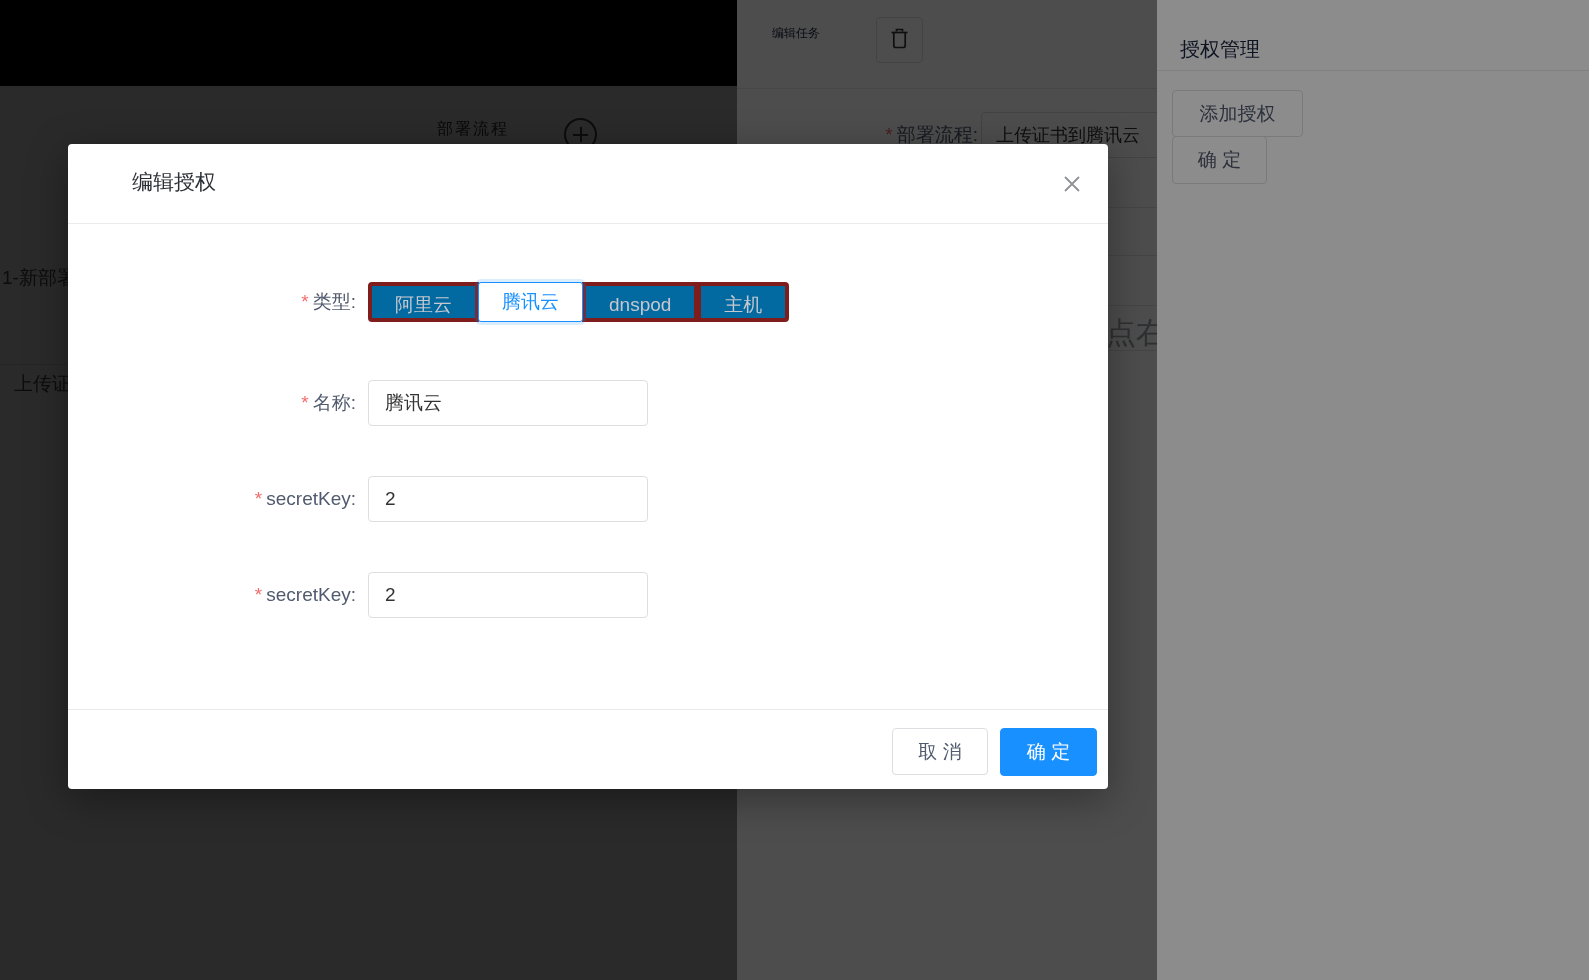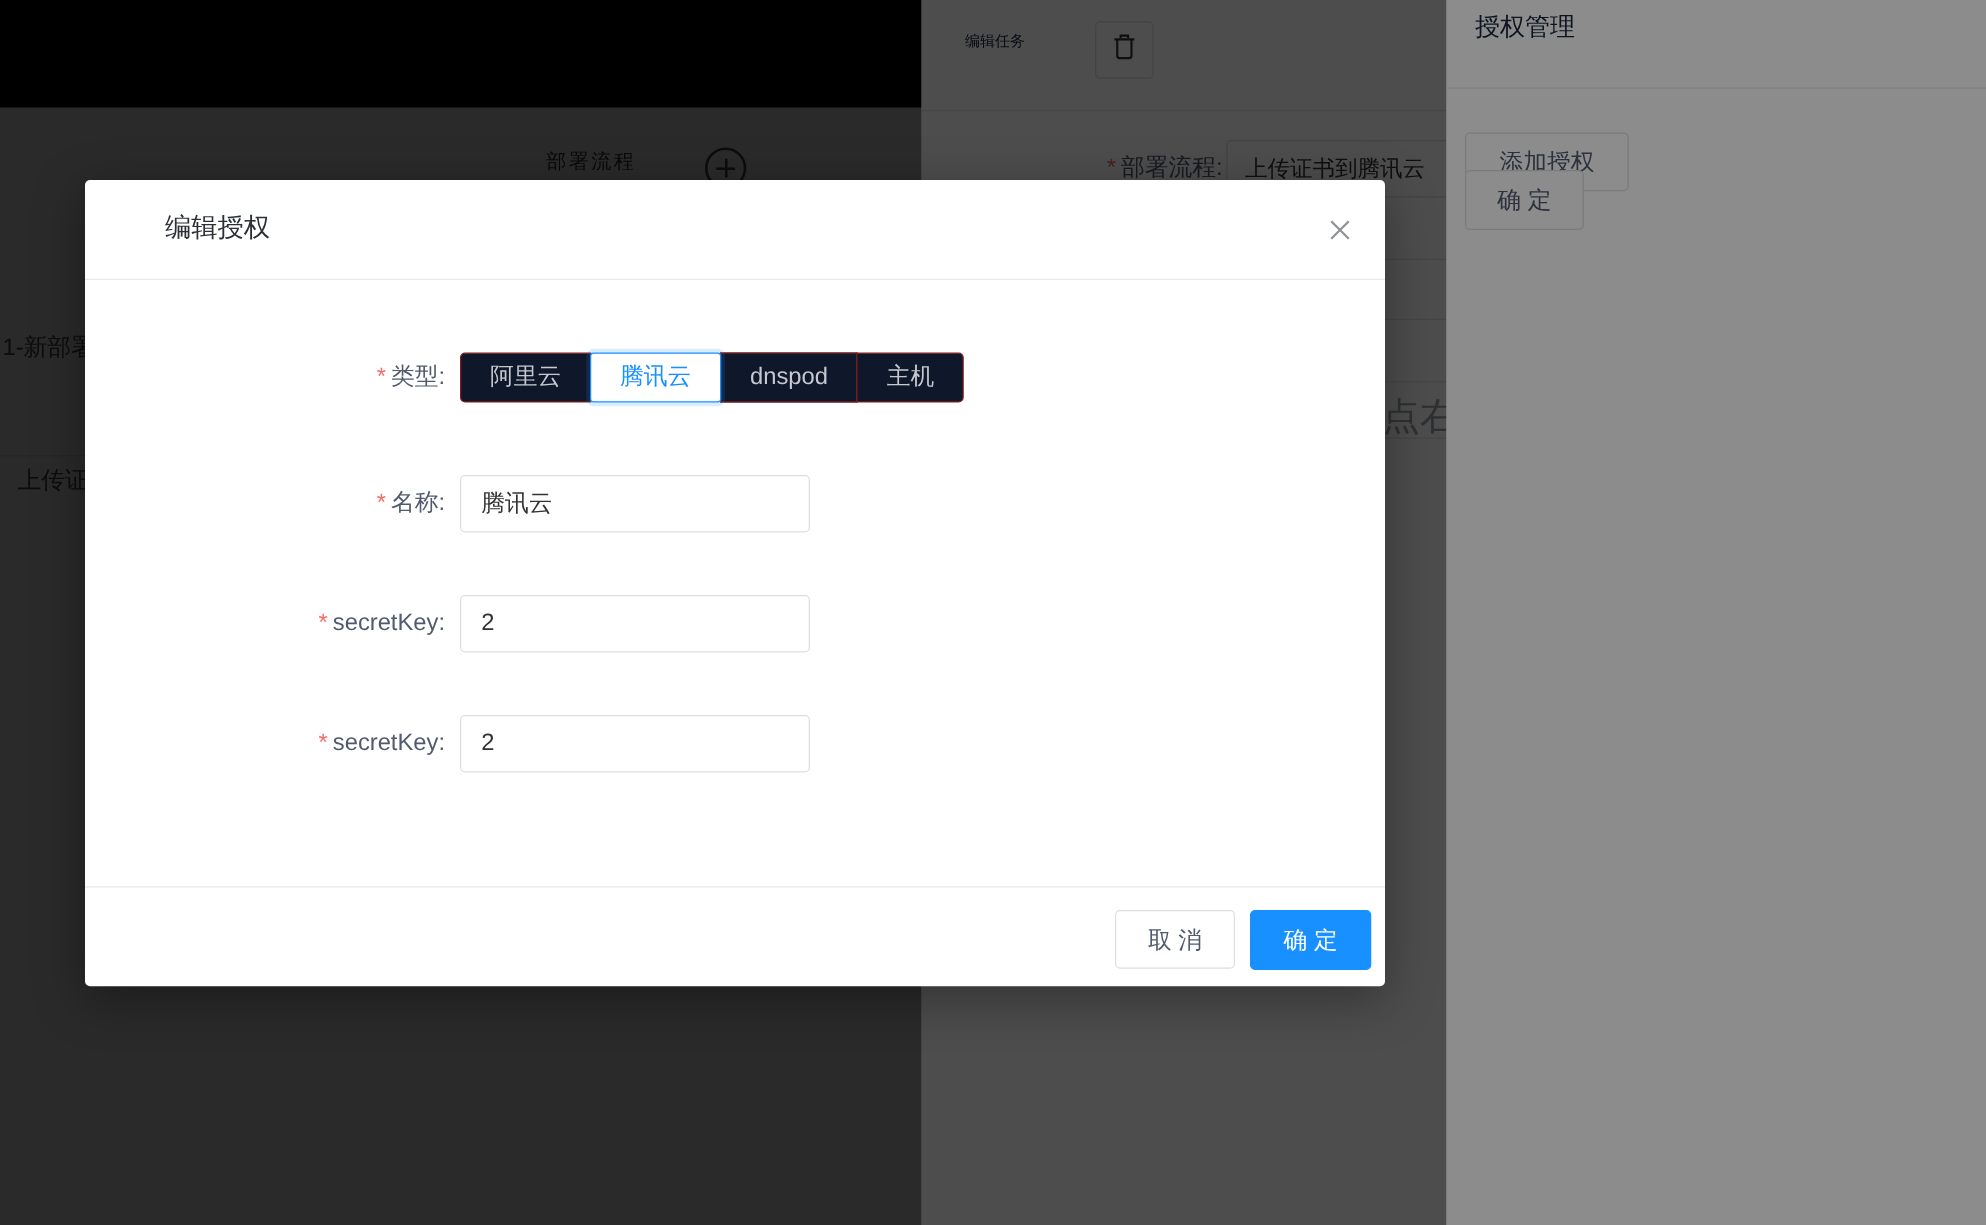--- a/index.html
+++ b/index.html
@@ -36,38 +36,38 @@
   .trash-btn{position:absolute;left:139px;top:17px;width:47px;height:46px;background:#fff;border:1px solid var(--border);border-radius:4px;display:flex;align-items:center;justify-content:center;cursor:pointer;}
   .drawer-edit-task .hdr-divider{position:absolute;left:0;top:88px;width:100%;height:1px;background:var(--divider);}
   .drawer-edit-task .field-label{position:absolute;left:103px;top:112px;width:138px;height:46px;line-height:46px;text-align:right;font-size:19px;color:var(--text);}
   .drawer-edit-task .task-input{position:absolute;left:244px;top:112px;width:420px;height:46px;border:1px solid var(--border);border-radius:4px;font-size:18px;color:#333;padding:0 14px;font-family:inherit;background:#fff;}
   .row-line{position:absolute;left:244px;right:40px;height:1px;background:#e6e8eb;}
   .hint-fragment{position:absolute;left:369px;top:313px;font-size:30px;color:#9aa0a6;white-space:nowrap;}
   .req{color:var(--danger);margin-right:4px;}
 
   
   .drawer-auth{position:absolute;left:1157px;top:0;width:432px;height:980px;background:#fff;}
-  .drawer-auth .title{position:absolute;left:23px;top:8px;font-size:20px;color:var(--text-dark);}
+  .drawer-auth .title{position:absolute;left:23px;top:36px;font-size:20px;color:var(--text-dark);}
   .drawer-auth .hdr-divider{position:absolute;left:0;top:70px;width:100%;height:1px;background:var(--divider);}
   .ghost-btn{position:absolute;background:#fff;border:1px solid var(--border);border-radius:4px;font-size:19px;color:var(--text);font-family:inherit;cursor:pointer;}
-  .btn-add-auth{left:15px;top:90px;width:131px;height:47px;margin-top:16px;}
+  .btn-add-auth{left:15px;top:90px;width:131px;height:47px;}
   .btn-auth-confirm{left:15px;top:136px;width:95px;height:48px;}
 
   
   .modal{position:absolute;left:68px;top:144px;width:1040px;height:645px;background:#fff;border-radius:4px;box-shadow:0 10px 40px rgba(0,0,0,0.35);}
   .modal .m-title{position:absolute;left:32px;top:24px;font-size:21px;color:#2b2f36;margin-left:32px;}
   .modal .close-btn{position:absolute;right:24px;top:28px;width:24px;height:24px;cursor:pointer;display:flex;align-items:center;justify-content:center;}
   .modal .hdr-divider{position:absolute;left:0;top:79px;width:100%;height:1px;background:var(--divider);}
   .form-label{position:absolute;left:140px;width:148px;text-align:right;font-size:19px;color:var(--text);white-space:nowrap;}
   .lbl-type{top:138px;line-height:40px;}
   .lbl-name{top:236px;line-height:46px;}
   .lbl-secretid{top:332px;line-height:46px;}
   .lbl-secretkey{top:428px;line-height:46px;}
   .type-group{position:absolute;left:300px;top:138px;display:flex;}
-  .type-btn{height:40px;line-height:38px;padding:0 23px;font-size:19px;font-family:inherit;background:#0f172a;border:1px solid #7f1d1d;color:#c5c8ce;cursor:pointer;}
+  .type-btn{height:40px;line-height:38px;padding:0 23px;font-size:19px;font-family:inherit;background:#0369a1;border:4px solid #7f1d1d;color:#c5c8ce;cursor:pointer;}
   .type-btn + .type-btn{margin-left:-1px;}
   .type-btn:first-child{border-radius:4px 0 0 4px;}
   .type-btn:last-child{border-radius:0 4px 4px 0;}
   .type-btn.selected{background:#fff;border:1px solid var(--primary);color:var(--primary);border-radius:3px;position:relative;z-index:2;box-shadow:0 0 0 3px rgba(24,144,255,0.16);}
   .text-input{position:absolute;left:300px;width:280px;height:46px;border:1px solid var(--border);border-radius:4px;font-size:19px;color:#333;padding:0 16px;font-family:inherit;background:#fff;}
   .inp-name{top:236px;}
   .inp-secretid{top:332px;}
   .inp-secretkey{top:428px;}
   .modal .ftr-divider{position:absolute;left:0;top:565px;width:100%;height:1px;background:var(--divider);}
   .btn-cancel{position:absolute;left:824px;top:584px;width:96px;height:47px;background:#fff;border:1px solid var(--border);border-radius:4px;font-size:19px;color:var(--text);font-family:inherit;cursor:pointer;}

